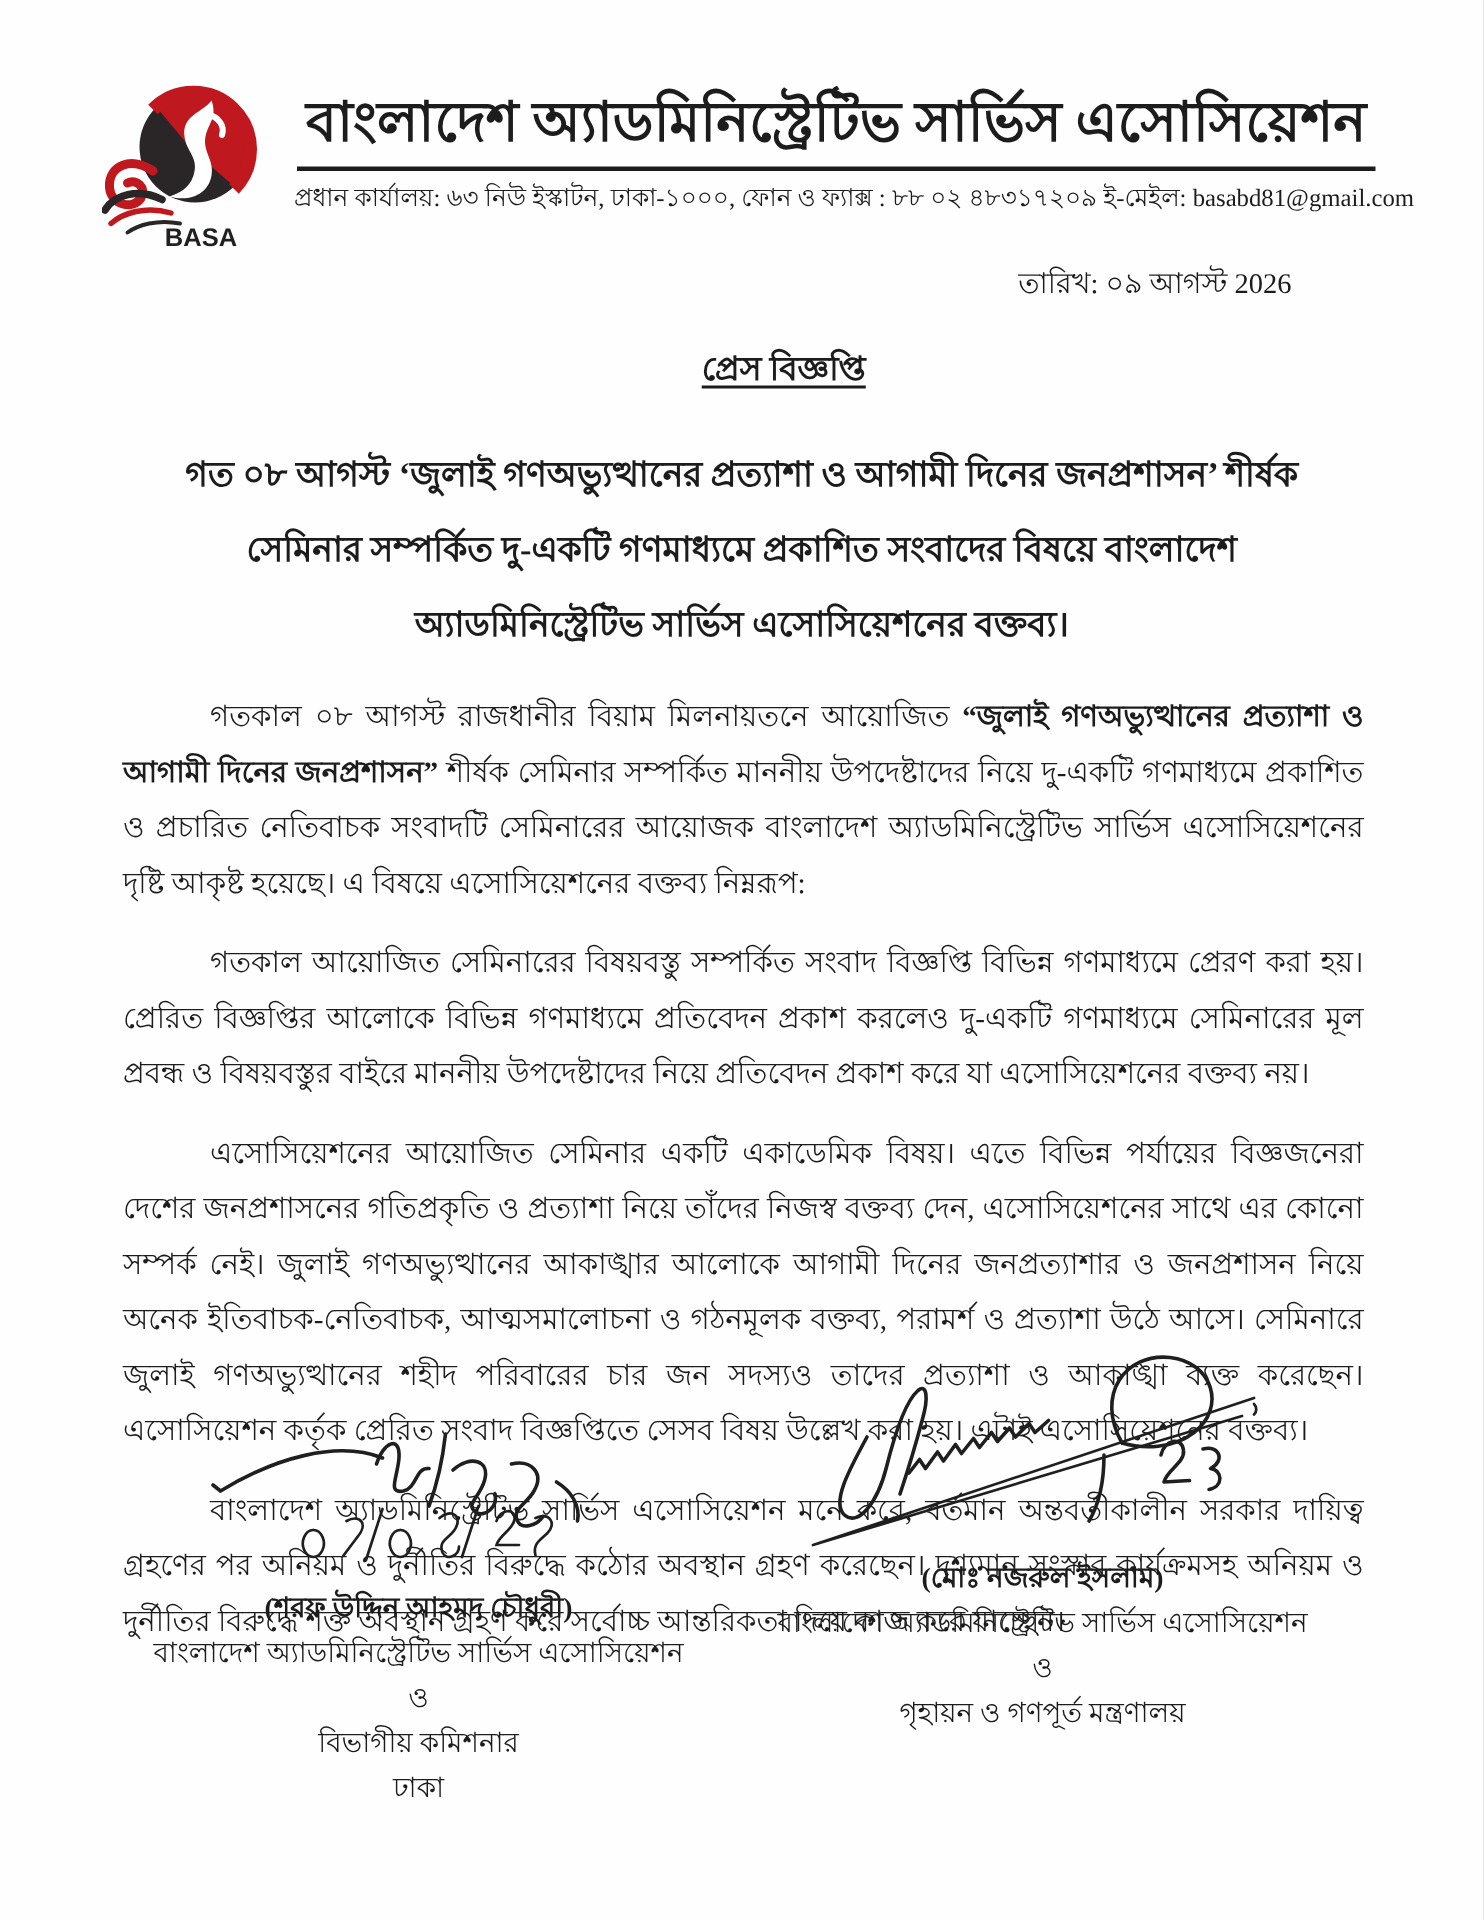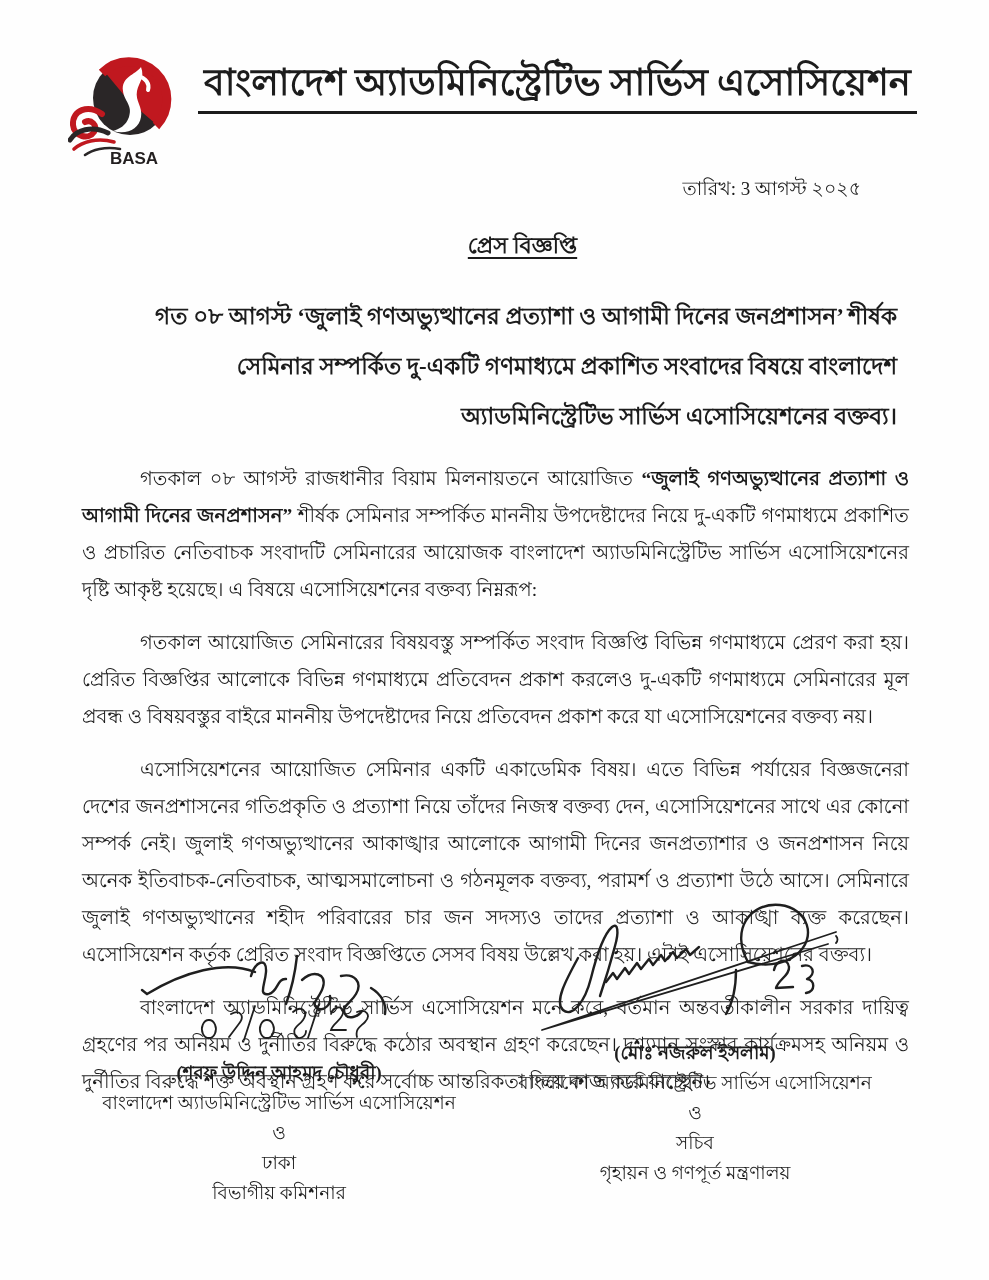--- a/index.html
+++ b/index.html
@@ -26,21 +26,21 @@
   
   .date-line{position:absolute;top:174px;right:128px;font-size:19px;}
   .press-heading{
     position:absolute;top:228px;left:0;width:100%;
     text-align:center;font-size:22px;font-weight:bold;padding-left:28px;
   }
   .press-heading span{text-decoration:underline;text-underline-offset:4px;}
   
   .title-block{
     position:absolute;top:292px;left:92px;right:92px;
-    text-align:right;font-size:23px;font-weight:bold;line-height:50px;
+    text-align:center;font-size:23px;font-weight:bold;line-height:50px;
   }
   
   .body-text{
     position:absolute;top:447px;left:82px;right:80px;
     font-size:19.5px;line-height:37px;text-align:justify;
   }
   .body-text p{margin:13px 0 16px 0;text-indent:58px;}
   .body-text .b{font-weight:bold;}
   
   .sig{position:absolute;text-align:center;font-size:18.5px;line-height:30px;}
@@ -69,24 +69,25 @@
         <path d="M34 60 c-14 -10 -30 -4 -29 11 c1 12 16 15 21 7 c4 -7 -3 -13 -9 -10" fill="none" stroke="#c0181f" stroke-width="6" stroke-linecap="round"></path>
         <path d="M40 79 c-16 -8 -32 -3 -38 7" fill="none" stroke="#2a2627" stroke-width="5" stroke-linecap="round"></path>
         <path d="M46 88 c-17 -5 -32 0 -40 7" fill="none" stroke="#c0181f" stroke-width="3.6" stroke-linecap="round"></path>
         <path d="M52 95 c-15 -3 -28 1 -35 6" fill="none" stroke="#2a2627" stroke-width="2.6" stroke-linecap="round"></path>
         <text x="66" y="110" text-anchor="middle" font-family="Liberation Sans, sans-serif" font-size="17" font-weight="bold" fill="#231f20">BASA</text>
       </svg>
     </div>
     <div class="lh-main">
       <div class="org-name">বাংলাদেশ অ্যাডমিনিস্ট্রেটিভ সার্ভিস এসোসিয়েশন</div>
       <hr class="lh-rule">
+      <div class="contact">প্রধান কার্যালয়: ৬৩ নিউ ইস্কাটন, ঢাকা-১০০০, ফোন ও ফ্যাক্স : ৮৮ ০২ ৪৮৩১৭২০৯ ই-মেইল: basabd81@gmail.com</div>
     </div>
   </div>
 
-  <div class="date-line">তারিখ: 3 আগস্ট ২০২৫</div>
+  <div class="date-line">তারিখ: ০৯ আগস্ট 2026</div>
 
   <div class="press-heading">
     <span>প্রেস বিজ্ঞপ্তি</span>
   </div>
 
   <div class="title-block">গত ০৮ আগস্ট ‘জুলাই গণঅভ্যুত্থানের প্রত্যাশা ও আগামী দিনের জনপ্রশাসন’ শীর্ষক সেমিনার সম্পর্কিত দু-একটি গণমাধ্যমে প্রকাশিত সংবাদের বিষয়ে বাংলাদেশ অ্যাডমিনিস্ট্রেটিভ সার্ভিস এসোসিয়েশনের বক্তব্য।</div>
 
   <div class="body-text">
     <p><span>গতকাল ০৮ আগস্ট রাজধানীর বিয়াম মিলনায়তনে আয়োজিত </span><span class="b">“জুলাই গণঅভ্যুত্থানের প্রত্যাশা ও আগামী দিনের জনপ্রশাসন”</span><span> শীর্ষক সেমিনার সম্পর্কিত মাননীয় উপদেষ্টাদের নিয়ে দু-একটি গণমাধ্যমে প্রকাশিত ও প্রচারিত নেতিবাচক সংবাদটি সেমিনারের আয়োজক বাংলাদেশ অ্যাডমিনিস্ট্রেটিভ সার্ভিস এসোসিয়েশনের দৃষ্টি আকৃষ্ট হয়েছে। এ বিষয়ে এসোসিয়েশনের বক্তব্য নিম্নরূপ:</span></p>
     <p>গতকাল আয়োজিত সেমিনারের বিষয়বস্তু সম্পর্কিত সংবাদ বিজ্ঞপ্তি বিভিন্ন গণমাধ্যমে প্রেরণ করা হয়। প্রেরিত বিজ্ঞপ্তির আলোকে বিভিন্ন গণমাধ্যমে প্রতিবেদন প্রকাশ করলেও দু-একটি গণমাধ্যমে সেমিনারের মূল প্রবন্ধ ও বিষয়বস্তুর বাইরে মাননীয় উপদেষ্টাদের নিয়ে প্রতিবেদন প্রকাশ করে যা এসোসিয়েশনের বক্তব্য নয়।</p>
@@ -108,35 +109,34 @@
       <path class="ink-thin" d="M116 56 l-11 34"></path>
       <path class="ink-thin" d="M128 70 a7 9 0 1 1 -0.2 0"></path>
       <path class="ink-thin" d="M154 62 c8 -7 16 -1 10 8 c-4 6 -11 7 -8 15 c3 6 11 2 11 -4"></path>
       <path class="ink-thin" d="M180 54 l-11 34"></path>
       <path class="ink-thin" d="M192 64 c2 -8 13 -9 12 -1 c-1 7 -10 10 -12 17 l15 0"></path>
       <path class="ink-thin" d="M218 62 c10 -4 14 4 8 10 c-5 5 -10 7 -8 15"></path>
     </svg>
     <div class="sig-name">(শরফ উদ্দিন আহমদ চৌধুরী)</div>
     <div>বাংলাদেশ অ্যাডমিনিস্ট্রেটিভ সার্ভিস এসোসিয়েশন</div>
     <div>ও</div>
+    <div>বিভাগীয় কমিশনার</div>
     <div>ঢাকা</div>
-    <div>বিভাগীয় কমিশনার</div>
   </div>
 
   <div class="sig sig-right">
     <svg width="330" height="138" viewBox="0 0 330 138">
       <path class="ink" d="M48 58 c-12 22 -24 44 -15 52 c9 8 22 -8 28 -32 c6 -24 13 -44 21 -51 c6 -5 7 5 3 19 c-5 19 -11 38 -15 50"></path>
       <path class="ink" d="M76 82 l7 -9 l4 6 l8 -11 l4 6 l8 -11 l4 6 l8 -10 l4 6 l8 -10 l4 6 l8 -9 l4 6 l9 -9 l4 6 l9 -8"></path>
       <path class="ink" d="M218 62 c-18 -32 2 -60 32 -57 c28 3 38 33 16 50 c-14 11 -34 11 -48 7"></path>
       <path class="ink-thin" d="M12 130 L306 32 M12 130 L298 44"></path>
       <path class="ink" d="M206 70 c0 20 -4 34 -10 44"></path>
       <path class="ink" d="M244 70 c2 -10 14 -13 15 -3 c1 8 -11 13 -13 21 l17 -1"></path>
       <path class="ink" d="M272 66 c11 -3 15 8 5 13 c8 1 9 12 -1 14"></path>
       <path class="ink-thin" d="M306 36 c2 2 2 5 0 7"></path>
     </svg>
     <div class="sig-name">(মোঃ নজরুল ইসলাম)</div>
     <div>বাংলাদেশ অ্যাডমিনিস্ট্রেটিভ সার্ভিস এসোসিয়েশন</div>
     <div>ও</div>
-    <div>সচিব</div>
     <div>গৃহায়ন ও গণপূর্ত মন্ত্রণালয়</div>
   </div>
 
 </div>
 
 </body></html>

